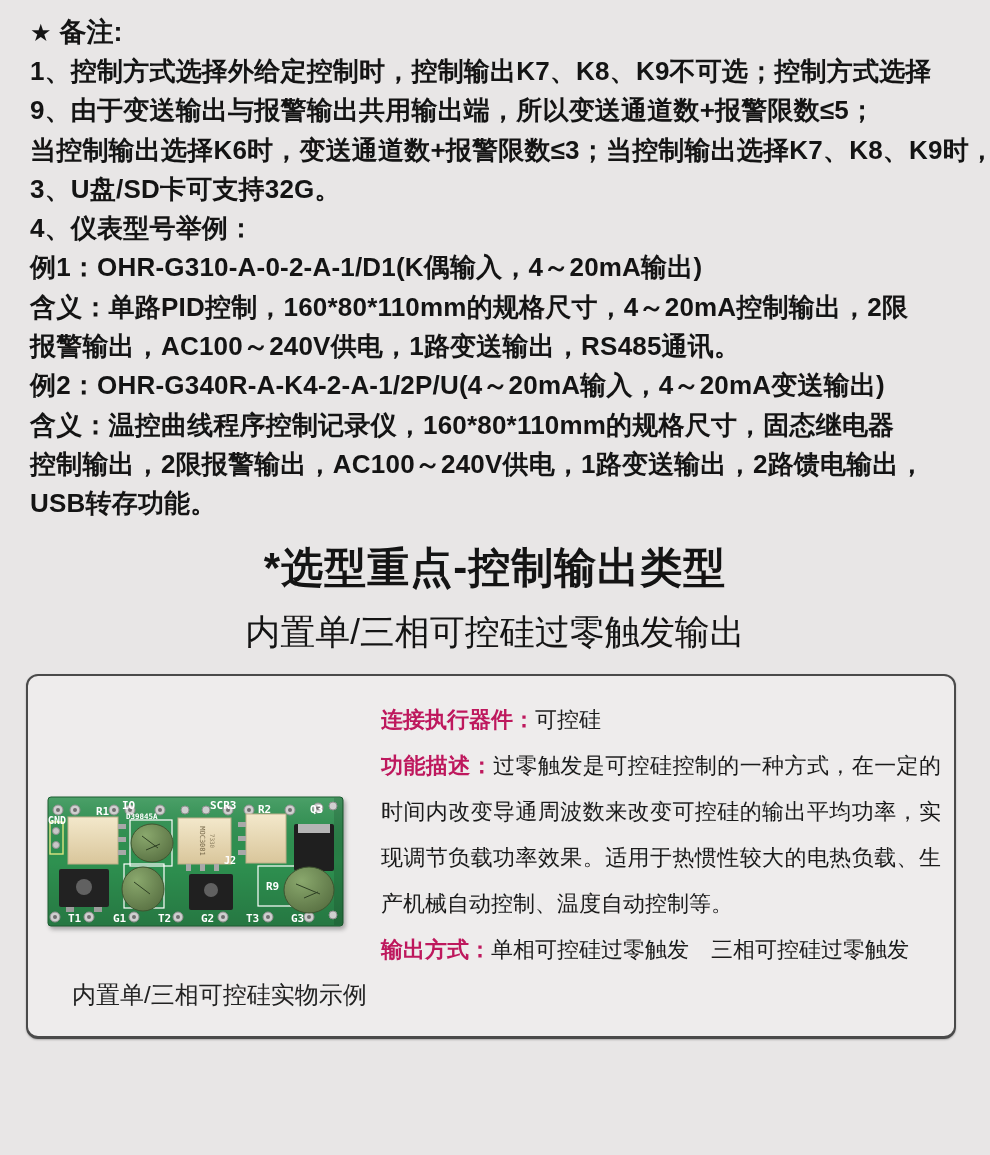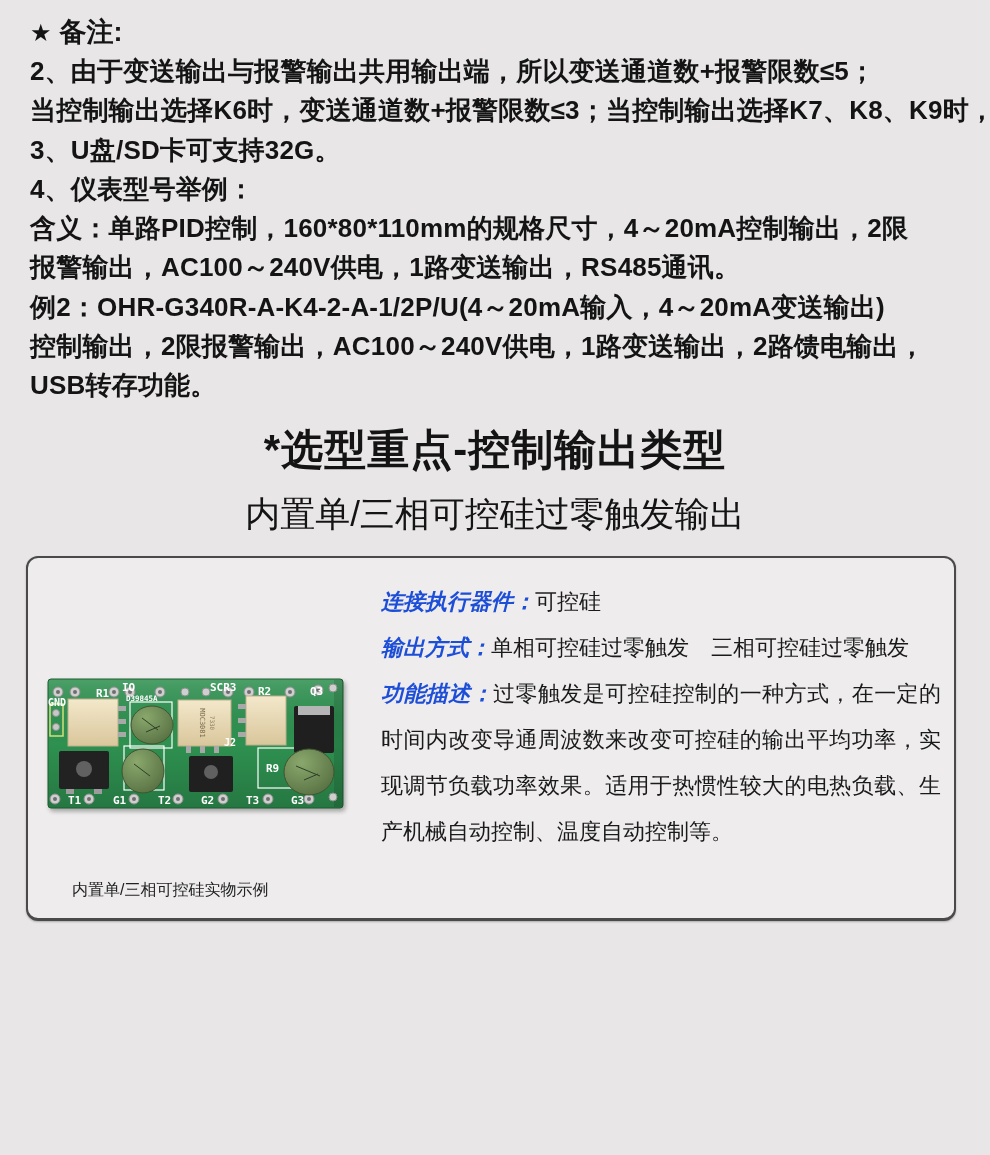--- a/index.html
+++ b/index.html
@@ -36,44 +36,47 @@
     background:#eeecec;
     border:2px solid #4a4a4a; border-bottom-width:3px;
     border-radius:12px;
     box-shadow:0 1px 2px rgba(0,0,0,.25);
   }
   .card-text {
     position:absolute; left:353px; top:21px; width:560px;
     font-size:22px; line-height:46px; text-align:justify; color:#1a1a1a;
   }
   .card-text p { margin:0; }
-  .card-label { font-weight:700; color:#1d4ed8;font-style:italic; }
+  .card-label { font-weight:700; color:#be185d; }
   .pcb-wrap { position:absolute; left:18px; top:118px; width:302px; height:138px; }
   .pcb-wrap svg { filter:drop-shadow(2px 3px 2px rgba(0,0,0,.30)); }
-  .caption { position:absolute; left:44px; top:319px; font-size:16px; line-height:26px; color:#222; }
+  .caption { position:absolute; left:44px; top:306px; font-size:24px; line-height:26px; color:#222; }
 
   .silk { fill:#ffffff; font-family:"DejaVu Sans Mono","Liberation Mono",monospace; font-weight:bold; }
   .silkrect { fill:none; stroke:#ffffff; stroke-width:1.2; }
 </style>
 </head>
 <body>
 
 <div class="page">
 
   <div class="notes">
     <div class="notes-header">
       <span class="star">★</span><span>备注:</span>
     </div>
-    <div class="note-line">2、由于变送输出与报警输出共用输出端，所以变送通道数+报警限数≤5；</div>
+    <div class="note-line">1、控制方式选择外给定控制时，控制输出K7、K8、K9不可选；控制方式选择</div>
+    <div class="note-line">9、由于变送输出与报警输出共用输出端，所以变送通道数+报警限数≤5；</div>
     <div class="note-line">当控制输出选择K6时，变送通道数+报警限数≤3；当控制输出选择K7、K8、K9时，</div>
     <div class="note-line">3、U盘/SD卡可支持32G。</div>
     <div class="note-line">4、仪表型号举例：</div>
+    <div class="note-line">例1：OHR-G310-A-0-2-A-1/D1(K偶输入，4～20mA输出)</div>
     <div class="note-line">含义：单路PID控制，160*80*110mm的规格尺寸，4～20mA控制输出，2限</div>
     <div class="note-line">报警输出，AC100～240V供电，1路变送输出，RS485通讯。</div>
     <div class="note-line">例2：OHR-G340R-A-K4-2-A-1/2P/U(4～20mA输入，4～20mA变送输出)</div>
+    <div class="note-line">含义：温控曲线程序控制记录仪，160*80*110mm的规格尺寸，固态继电器</div>
     <div class="note-line">控制输出，2限报警输出，AC100～240V供电，1路变送输出，2路馈电输出，</div>
     <div class="note-line">USB转存功能。</div>
   </div>
 
   <div class="section-title">*选型重点-控制输出类型</div>
   <div class="section-subtitle">内置单/三相可控硅过零触发输出</div>
 
   <div class="card">
 
     <div class="pcb-wrap">
@@ -213,20 +216,20 @@
         <text class="silk" x="67" y="128" font-size="11">G1</text>
         <text class="silk" x="112" y="128" font-size="11">T2</text>
         <text class="silk" x="155" y="128" font-size="11">G2</text>
         <text class="silk" x="200" y="128" font-size="11">T3</text>
         <text class="silk" x="245" y="128" font-size="11">G3</text>
       </svg>
     </div>
 
     <div class="card-text">
       <p><span class="card-label">连接执行器件：</span><span>可控硅</span></p>
+      <p><span class="card-label">功能描述：</span><span>过零触发是可控硅控制的一种方式，在一定的时间内改变导通周波数来改变可控硅的输出平均功率，实现调节负载功率效果。适用于热惯性较大的电热负载、生产机械自动控制、温度自动控制等。</span></p>
       <p><span class="card-label">输出方式：</span><span>单相可控硅过零触发　三相可控硅过零触发</span></p>
-      <p><span class="card-label">功能描述：</span><span>过零触发是可控硅控制的一种方式，在一定的时间内改变导通周波数来改变可控硅的输出平均功率，实现调节负载功率效果。适用于热惯性较大的电热负载、生产机械自动控制、温度自动控制等。</span></p>
     </div>
 
     <div class="caption">内置单/三相可控硅实物示例</div>
   </div>
 
 </div>
 
 </body></html>

